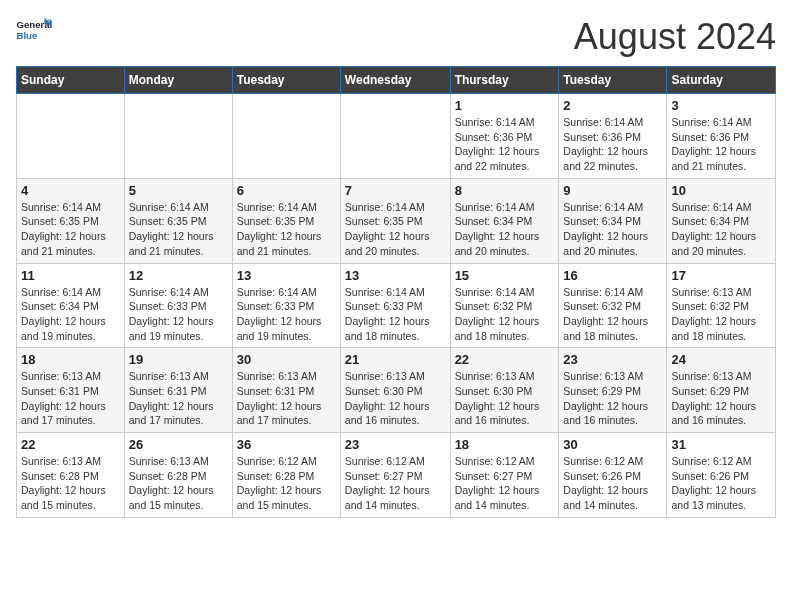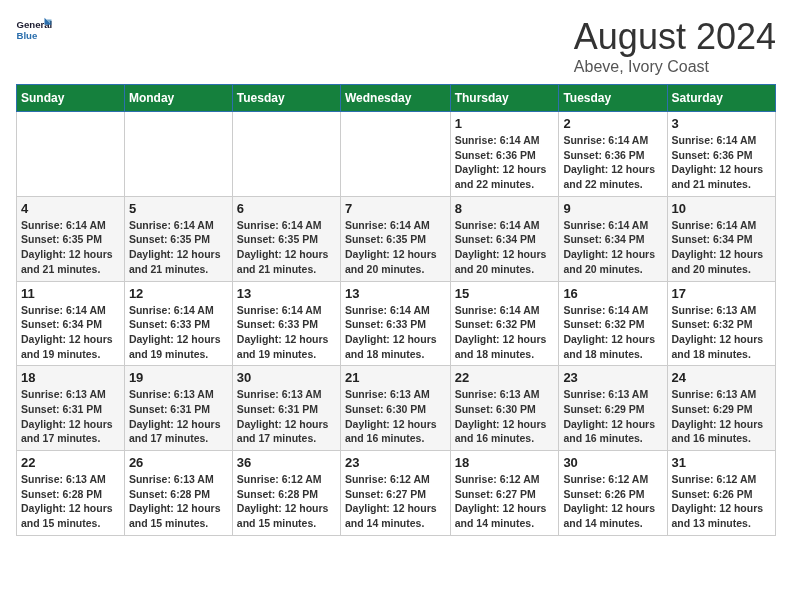--- a/index.html
+++ b/index.html
@@ -19,38 +19,38 @@
     .logo {
       display: flex;
       align-items: center;
       gap: 4px;
     }
     .logo-icon {
       width: 36px;
       height: 28px;
     }
     .title-block {
-      text-align: left;
+      text-align: right;
     }
     .month-year {
       font-size: 36px;
       color: #333;
       font-weight: normal;
     }
     .location {
       font-size: 16px;
       color: #555;
     }
     table {
       width: 100%;
       border-collapse: collapse;
       font-size: 11px;
     }
     thead tr th {
-      background: #15803d;
+      background: #404040;
       color: #fff;
       padding: 6px 4px;
       text-align: left;
       font-weight: bold;
       font-size: 12px;
       border: 1px solid #2c6fad;
     }
     tbody tr td {
       border: 1px solid #ccc;
       vertical-align: top;
@@ -65,41 +65,39 @@
     .day-num {
       font-weight: bold;
       font-size: 13px;
       color: #222;
       margin-bottom: 2px;
     }
     .day-info {
       color: #333;
       font-size: 10.5px;
       line-height: 1.4;
-      font-weight: bold;
     }
     .empty {
       background: #fff !important;
     }
   </style>
 </head>
 <body>
 
 <div class="header">
   <div class="logo">
     <svg class="logo-icon" viewBox="0 0 40 32" xmlns="http://www.w3.org/2000/svg">
       <text x="0" y="14" font-family="Arial" font-size="11" font-weight="bold" fill="#1a1a2e">General</text>
       <text x="0" y="26" font-family="Arial" font-size="11" font-weight="bold" fill="#2c6fad">Blue</text>
       <polygon points="32,2 40,10 32,10" fill="#2c6fad"></polygon>
       <polygon points="34,4 40,4 40,10" fill="#1a6fad" opacity="0.6"></polygon>
     </svg>
   </div>
   <div class="title-block">
     <div class="month-year">August 2024</div>
-    <div class="location">Abeve, Ivory Coast</div>
   </div>
 </div>
 
 <table>
   <thead>
     <tr id="thead-row">
         <th>Sunday</th>
         <th>Monday</th>
         <th>Tuesday</th>
         <th>Wednesday</th>

